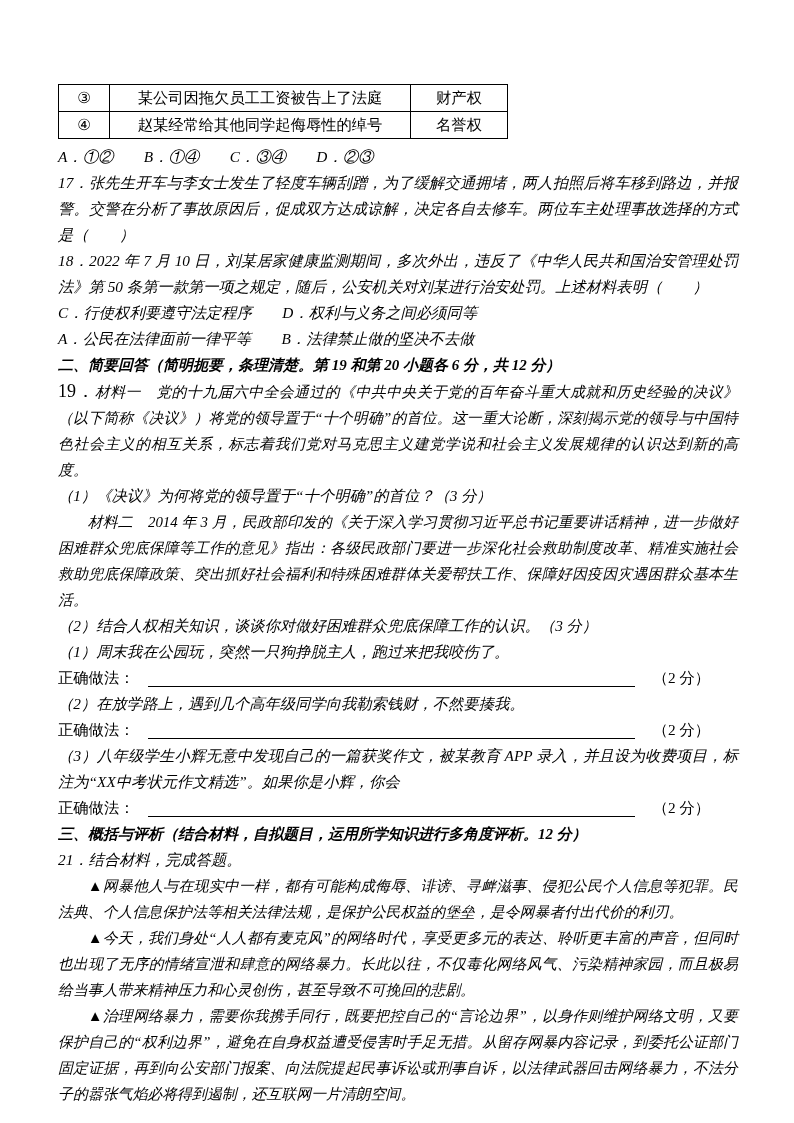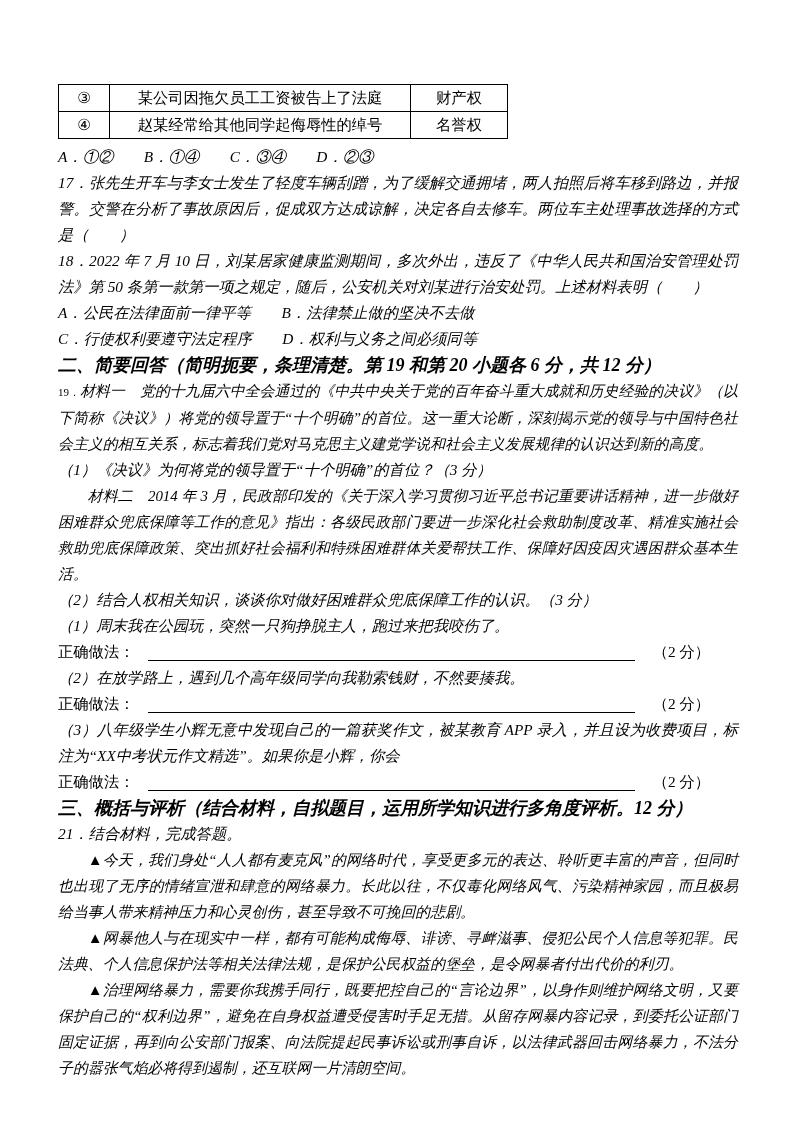--- a/index.html
+++ b/index.html
@@ -11,23 +11,23 @@
   }
   .page{
     box-sizing:border-box;
     width:794px;height:1123px;
     padding:84px 56px 0 58px;
     font-size:15.3px;
     line-height:26px;
   }
   p{margin:0;text-align:justify;font-style:italic;}
   .kai{font-style:italic;font-size:14.9px;}
-  .song{font-style:normal;font-size:11px;}
+  .song{font-style:normal;font-size:18px;}
   .indent{text-indent:2em;}
-  .sec-heading{font-weight:bold;font-size:18px;}
+  .sec-heading{font-weight:bold;font-size:15px;}
   table.case-table{
     border-collapse:collapse;
     margin-bottom:5px;
   }
   table.case-table td{
     border:1.2px solid #000;
     height:26px;
     padding:0 6px;
     text-align:center;
     font-size:15.3px;
@@ -68,22 +68,22 @@
         <td class="col-right">名誉权</td>
       </tr>
     </tbody>
   </table>
 
   <p>A．①②　　B．①④　　C．③④　　D．②③</p>
 
   <p>17．张先生开车与李女士发生了轻度车辆刮蹭，为了缓解交通拥堵，两人拍照后将车移到路边，并报警。交警在分析了事故原因后，促成双方达成谅解，决定各自去修车。两位车主处理事故选择的方式是（　　）</p>
 
   <p>18．2022 年 7 月 10 日，刘某居家健康监测期间，多次外出，违反了《中华人民共和国治安管理处罚法》第 50 条第一款第一项之规定，随后，公安机关对刘某进行治安处罚。上述材料表明（　　）</p>
+  <p>C．行使权利要遵守法定程序　　D．权利与义务之间必须同等</p>
   <p>A．公民在法律面前一律平等　　B．法律禁止做的坚决不去做</p>
-  <p>C．行使权利要遵守法定程序　　D．权利与义务之间必须同等</p>
 
   <p class="sec-heading">二、简要回答（简明扼要，条理清楚。第 19 和第 20 小题各 6 分，共 12 分）</p>
 
   <p class="kai"><span class="song">19．</span><span>材料一　党的十九届六中全会通过的《中共中央关于党的百年奋斗重大成就和历史经验的决议》（以下简称《决议》）将党的领导置于“十个明确”的首位。这一重大论断，深刻揭示党的领导与中国特色社会主义的相互关系，标志着我们党对马克思主义建党学说和社会主义发展规律的认识达到新的高度。</span></p>
   <p>（1）《决议》为何将党的领导置于“十个明确”的首位？（3 分）</p>
   <p class="kai indent">材料二　2014 年 3 月，民政部印发的《关于深入学习贯彻习近平总书记重要讲话精神，进一步做好困难群众兜底保障等工作的意见》指出：各级民政部门要进一步深化社会救助制度改革、精准实施社会救助兜底保障政策、突出抓好社会福利和特殊困难群体关爱帮扶工作、保障好因疫因灾遇困群众基本生活。</p>
   <p>（2）结合人权相关知识，谈谈你对做好困难群众兜底保障工作的认识。（3 分）</p>
 
   <p>（1）周末我在公园玩，突然一只狗挣脱主人，跑过来把我咬伤了。</p>
   <div class="ansrow">
@@ -99,17 +99,17 @@
   </div>
   <p>（3）八年级学生小辉无意中发现自己的一篇获奖作文，被某教育 APP 录入，并且设为收费项目，标注为“XX中考状元作文精选”。如果你是小辉，你会</p>
   <div class="ansrow">
     <span class="label">正确做法：</span>
     <span class="blank"></span>
     <span class="score">（2 分）</span>
   </div>
 
   <p class="sec-heading">三、概括与评析（结合材料，自拟题目，运用所学知识进行多角度评析。12 分）</p>
   <p>21．结合材料，完成答题。</p>
+  <p class="kai indent">▲网暴他人与在现实中一样，都有可能构成侮辱、诽谤、寻衅滋事、侵犯公民个人信息等犯罪。民法典、个人信息保护法等相关法律法规，是保护公民权益的堡垒，是令网暴者付出代价的利刃。</p>
   <p class="kai indent">▲今天，我们身处“人人都有麦克风”的网络时代，享受更多元的表达、聆听更丰富的声音，但同时也出现了无序的情绪宣泄和肆意的网络暴力。长此以往，不仅毒化网络风气、污染精神家园，而且极易给当事人带来精神压力和心灵创伤，甚至导致不可挽回的悲剧。</p>
-  <p class="kai indent">▲网暴他人与在现实中一样，都有可能构成侮辱、诽谤、寻衅滋事、侵犯公民个人信息等犯罪。民法典、个人信息保护法等相关法律法规，是保护公民权益的堡垒，是令网暴者付出代价的利刃。</p>
   <p class="kai indent">▲治理网络暴力，需要你我携手同行，既要把控自己的“言论边界”，以身作则维护网络文明，又要保护自己的“权利边界”，避免在自身权益遭受侵害时手足无措。从留存网暴内容记录，到委托公证部门固定证据，再到向公安部门报案、向法院提起民事诉讼或刑事自诉，以法律武器回击网络暴力，不法分子的嚣张气焰必将得到遏制，还互联网一片清朗空间。</p>
 
 </div>
 
 </body></html>

